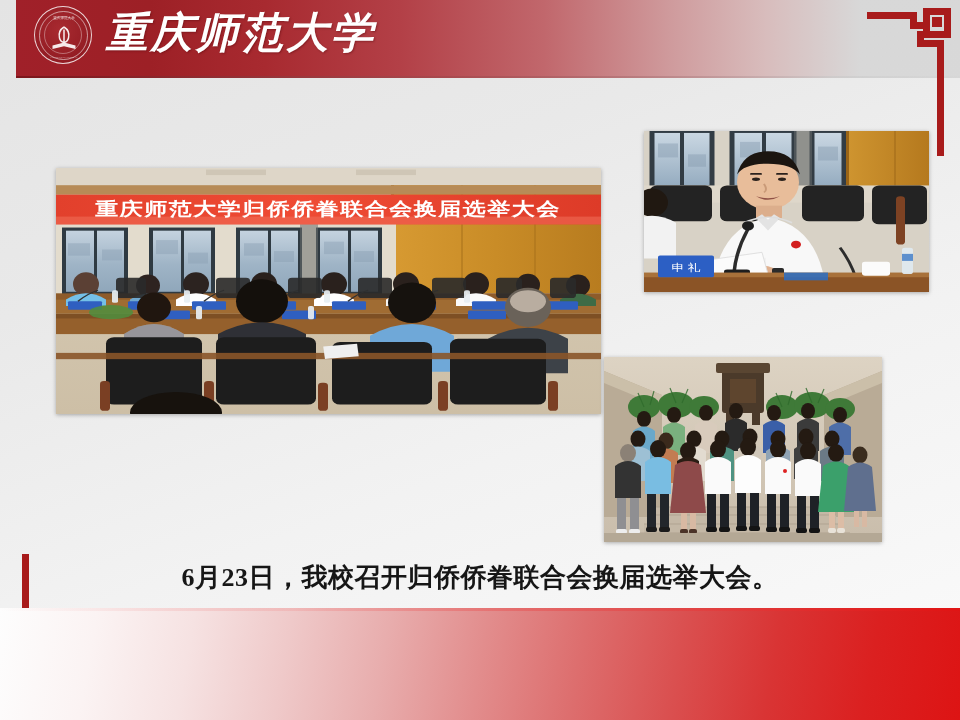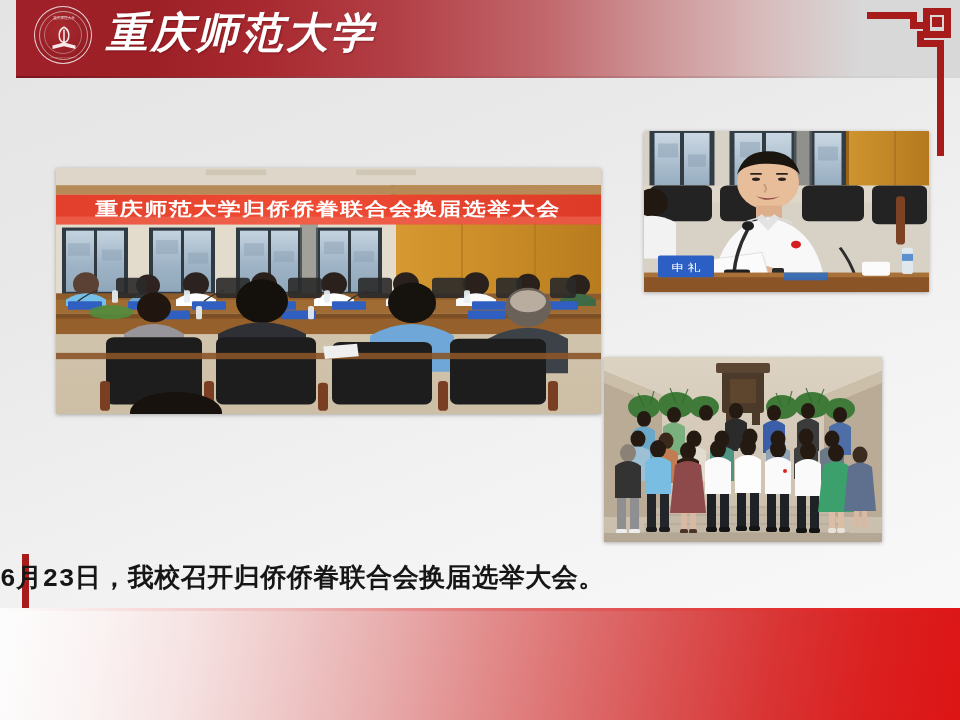--- a/index.html
+++ b/index.html
@@ -115,23 +115,23 @@
   
   .caption-area {
     position: absolute;
     left: 0; top: 548px;
     width: 960px; height: 60px;
   }
   .caption-text {
     position: absolute;
     left: 0; top: 12px;
     width: 960px;
-    text-align: left;
+    text-align: center;
     color: #161616;
-    font-family: Liberation Mono, monospace;
+    font-family: Liberation Serif, serif;
     font-size: 26px;
     font-weight: 700;
     letter-spacing: 0.5px;
     white-space: nowrap;
   }
 
   
   .footer-band {
     position: absolute;
     left: 0; bottom: 0;

